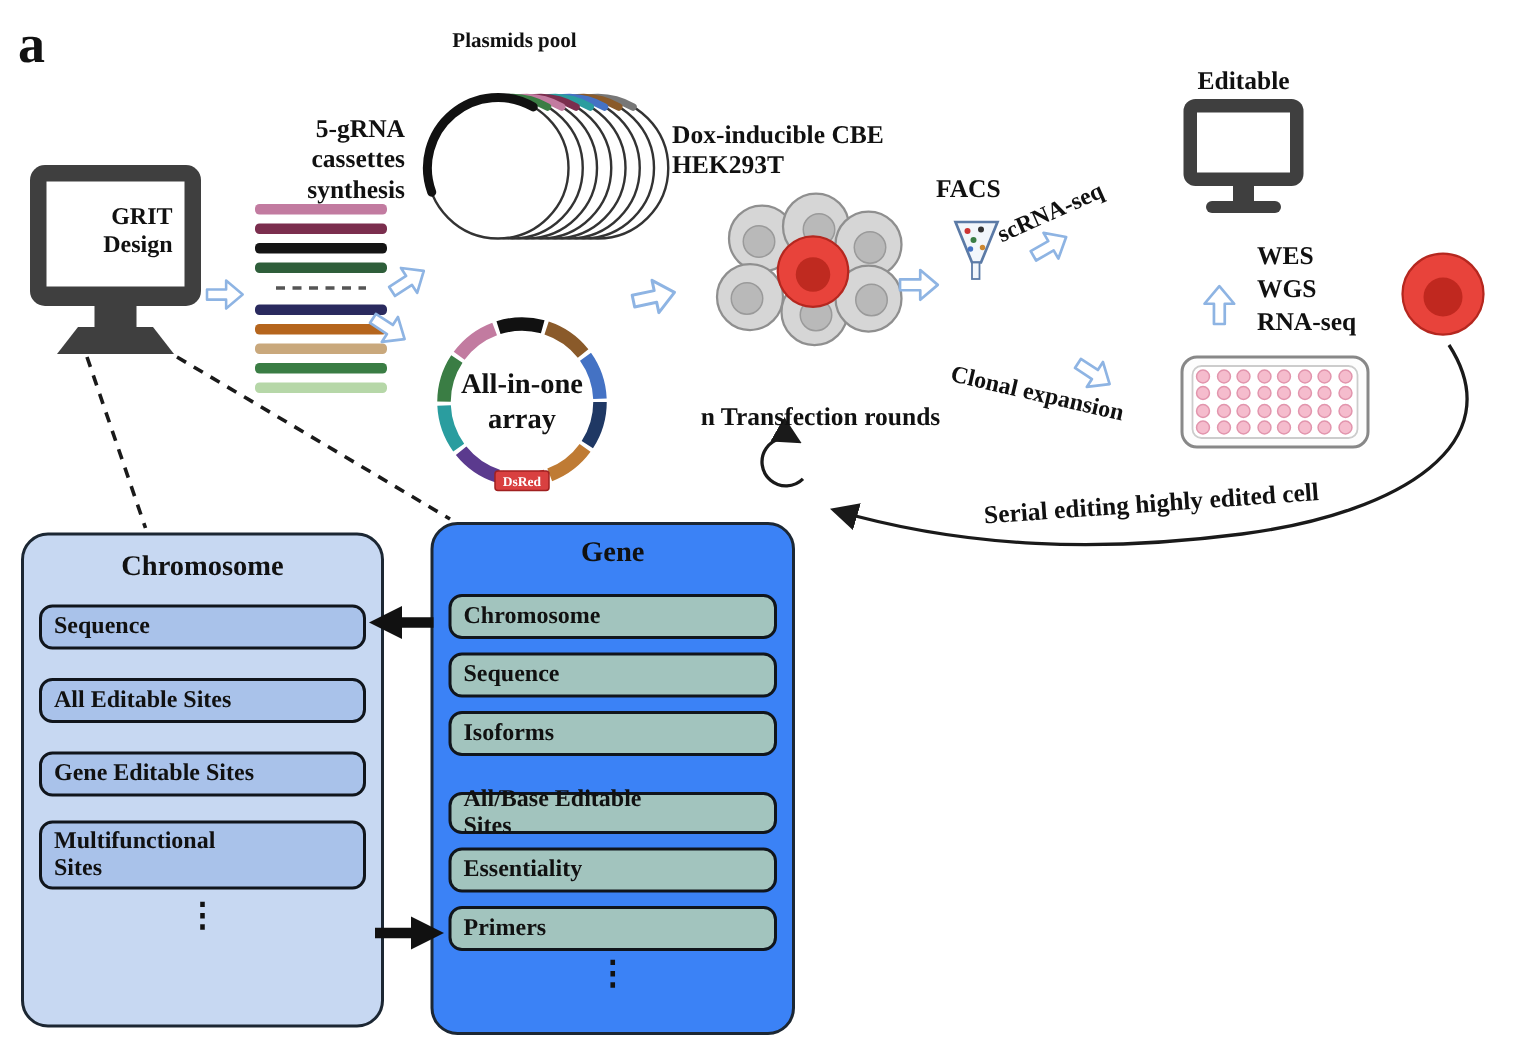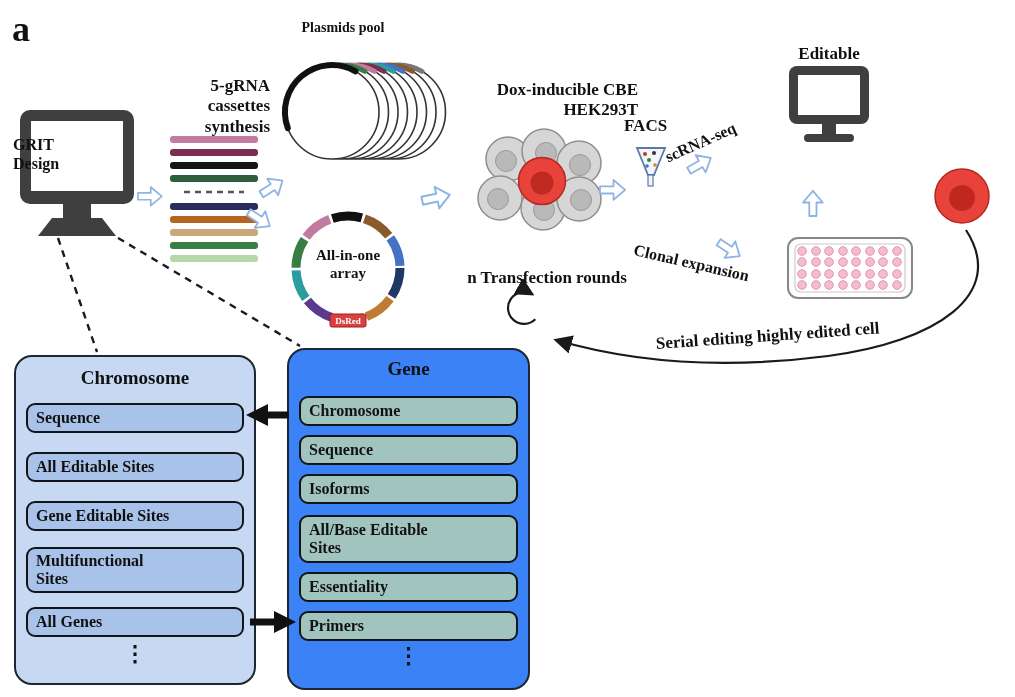--- a/index.html
+++ b/index.html
@@ -185,66 +185,68 @@
       <use href="#blockArrow" transform="translate(420,190) rotate(-12)"></use>
       <use href="#blockArrow" transform="translate(600,180) scale(0.9)"></use>
       <use href="#blockArrow" transform="translate(684,162) rotate(-30) scale(0.9)"></use>
       <use href="#blockArrow" transform="translate(724,234) rotate(33) scale(0.9)"></use>
       <use href="#blockArrow" transform="translate(803,216) rotate(-90) scale(0.9)"></use>
     </g>
   </svg>
 
   <div class="lbl" style="left:12px;top:8px;font-size:36px;">a</div>
 
-  <div class="lbl" style="left:13px;top:135px;width:92px;text-align:left;font-size:16px;">GRIT
+  <div class="lbl" style="left:23px;top:135px;width:92px;text-align:right;font-size:16px;">GRIT
 Design</div>
 
   <div class="lbl" style="left:160px;top:76px;width:110px;text-align:right;">5-gRNA
 cassettes
 synthesis</div>
 
   <div class="lbl" style="left:268px;top:20px;width:150px;text-align:center;font-size:14px;">Plasmids pool</div>
 
-  <div class="lbl" style="left:288px;top:246px;width:120px;text-align:center;font-size:15px;">All-in-one
+  <div class="lbl" style="left:288px;top:246px;width:120px;text-align:center;font-size:19px;">All-in-one
 array</div>
 
-  <div class="lbl" style="left:448px;top:80px;width:190px;text-align:right;">Dox-inducible CBE
+  <div class="lbl" style="left:448px;top:80px;width:190px;text-align:left;">Dox-inducible CBE
 HEK293T</div>
 
   <div class="lbl" style="left:442px;top:268px;width:210px;text-align:center;">n Transfection rounds</div>
 
   <div class="lbl" style="left:624px;top:116px;">FACS</div>
 
   <div class="lbl" style="left:666px;top:148px;font-size:16px;transform:rotate(-24deg);transform-origin:left center;white-space:nowrap;">scRNA-seq</div>
 
   <div class="lbl" style="left:786px;top:44px;width:86px;text-align:center;">Editable</div>
 
   <div class="lbl" style="left:634px;top:240px;font-size:16px;transform:rotate(13deg);transform-origin:left center;white-space:nowrap;">Clonal expansion</div>
 
+  <div class="lbl" style="left:838px;top:160px;line-height:1.3;">WES
+WGS
+RNA-seq</div>
 
 
   <div class="lbl" style="left:656px;top:334px;transform:rotate(-4deg);transform-origin:left center;white-space:nowrap;">Serial editing highly edited cell</div>
 
   <div class="box" style="left:14px;top:355px;width:242px;height:330px;background:#c7d8f2;">
     <div class="box-title" style="margin-top:10px;">Chromosome</div>
     <div class="row row-chr" style="margin-top:14px;height:30px;">Sequence</div>
     <div class="row row-chr" style="margin-top:19px;height:30px;">All Editable Sites</div>
     <div class="row row-chr" style="margin-top:19px;height:30px;">Gene Editable Sites</div>
     <div class="row row-chr" style="margin-top:16px;height:46px;">Multifunctional
 Sites</div>
-    <div class="row row-chr" style="margin-top:14px;height:30px;">All Genes</div>
     <div class="dots" style="margin-top:6px;">⋮</div>
   </div>
 
   <div class="box" style="left:287px;top:348px;width:243px;height:342px;background:#3b82f6;">
     <div class="box-title" style="margin-top:8px;">Gene</div>
     <div class="row row-gene" style="margin-top:16px;height:30px;">Chromosome</div>
     <div class="row row-gene" style="margin-top:9px;height:30px;">Sequence</div>
     <div class="row row-gene" style="margin-top:9px;height:30px;">Isoforms</div>
-    <div class="row row-gene" style="margin-top:11px;height:48px;">All/Base Editable
+    <div class="row row-gene" style="margin-top:24px;height:28px;">All/Base Editable
 Sites</div>
     <div class="row row-gene" style="margin-top:9px;height:30px;">Essentiality</div>
     <div class="row row-gene" style="margin-top:9px;height:30px;">Primers</div>
     <div class="dots" style="margin-top:4px;">⋮</div>
   </div>
 
   <svg id="layer-top" class="layer" width="1015" height="697" viewBox="0 0 1015 697">
     <g>
       <path d="M 289,415 L 266,415" stroke="#111111" stroke-width="7" fill="none"></path>
       <polygon points="268,404 246,415 268,426" fill="#111111"></polygon>

